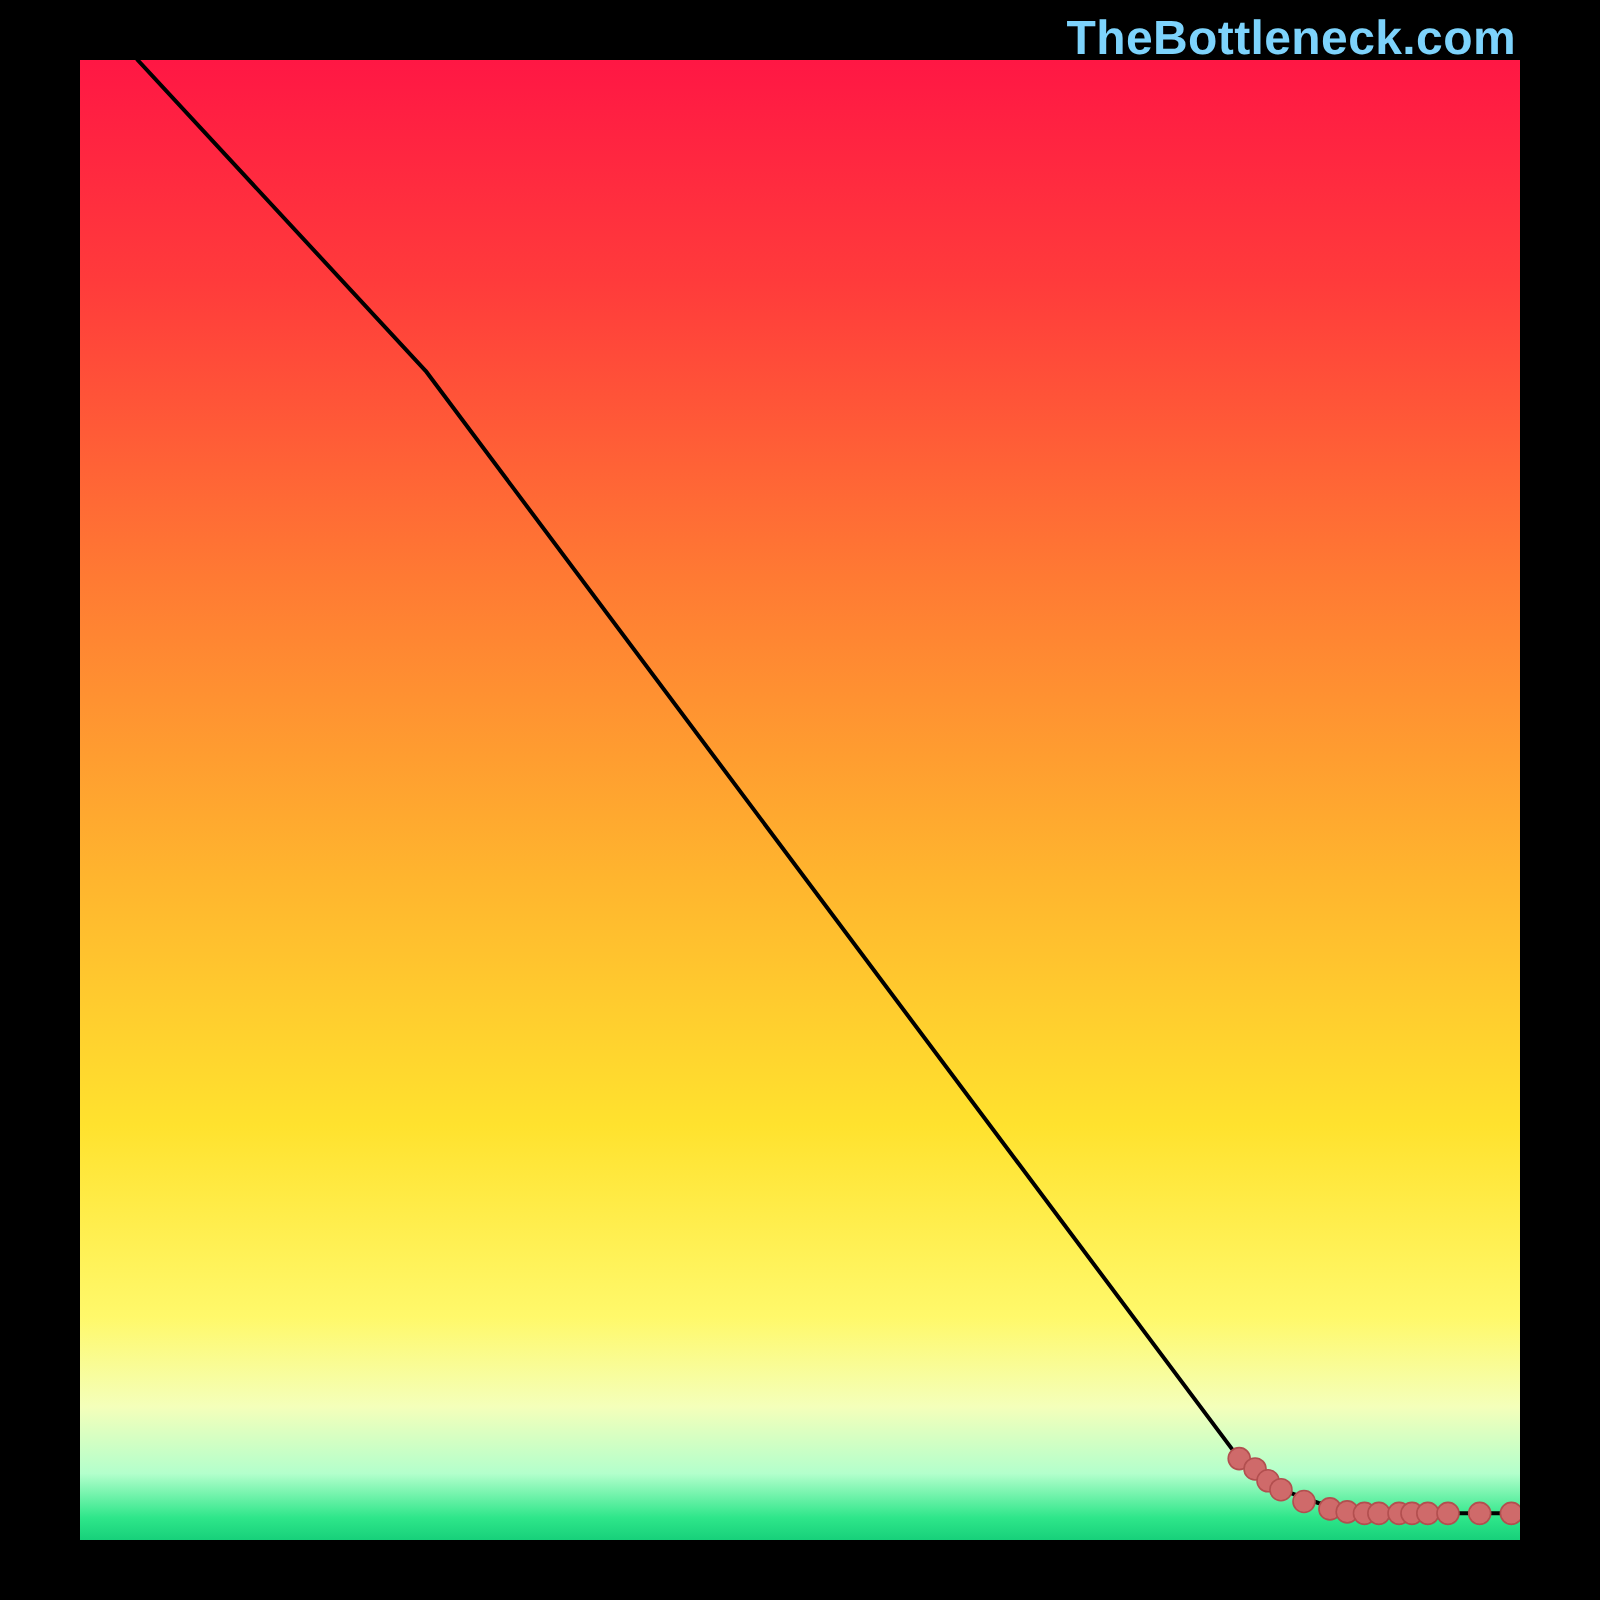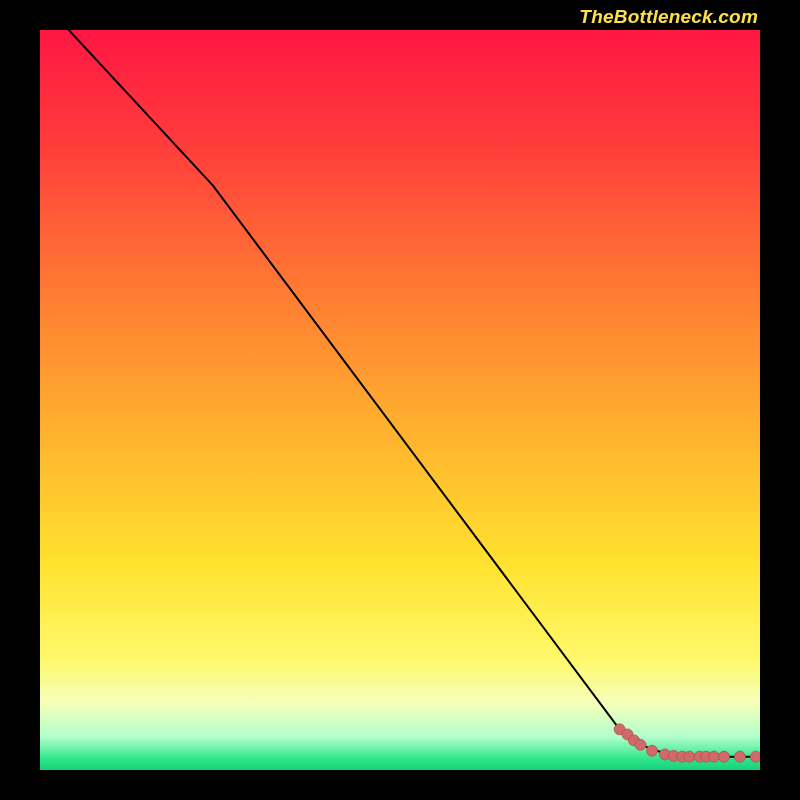--- a/index.html
+++ b/index.html
@@ -26,26 +26,25 @@
   }
   .plot-area svg {
     display: block;
     width: 100%;
     height: 100%;
   }
   .watermark {
     position: absolute;
     top: 6px;
     right: 42px;
-    color: #fde047;
-    font-size: 19px;
+    color: #7dd3fc;
+    font-size: 24px;
     font-weight: 600;
     letter-spacing: 0.2px;
     user-select: none;
-    font-style: italic;
   }
 </style>
 </head>
 <body>
 
 <div class="frame">
 
   <div class="watermark">TheBottleneck.com</div>
 
   <div class="plot-area">

